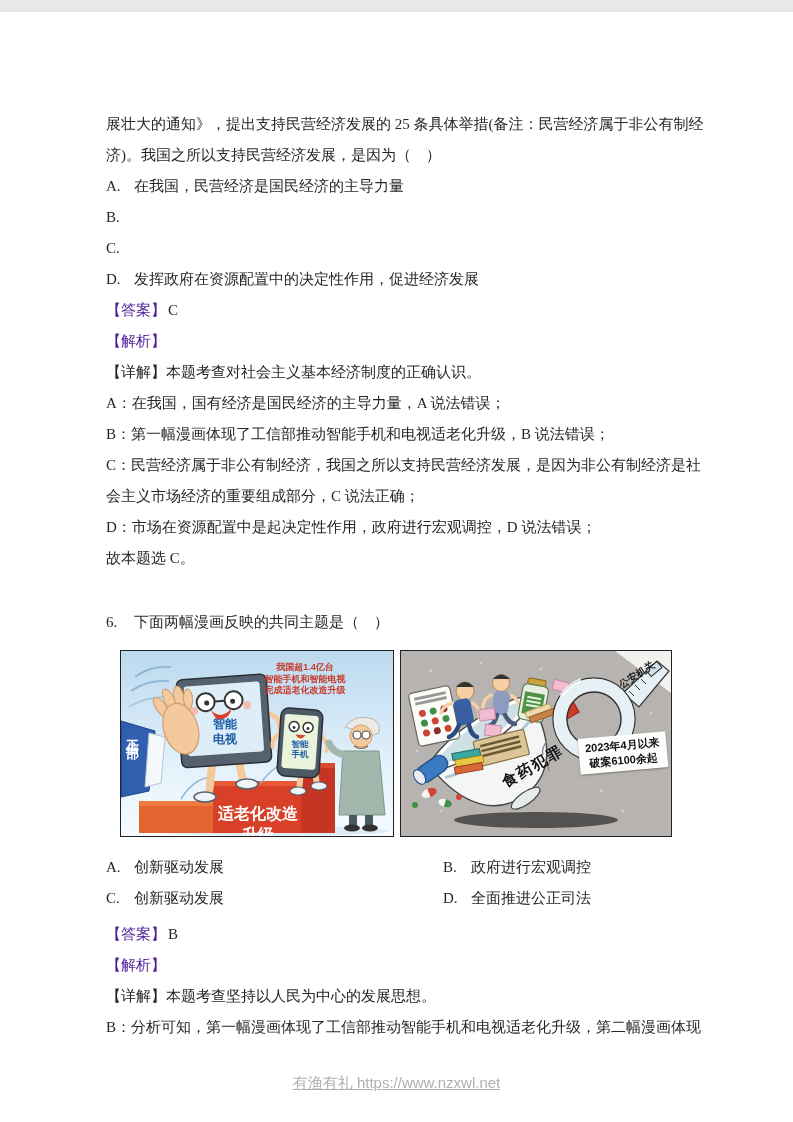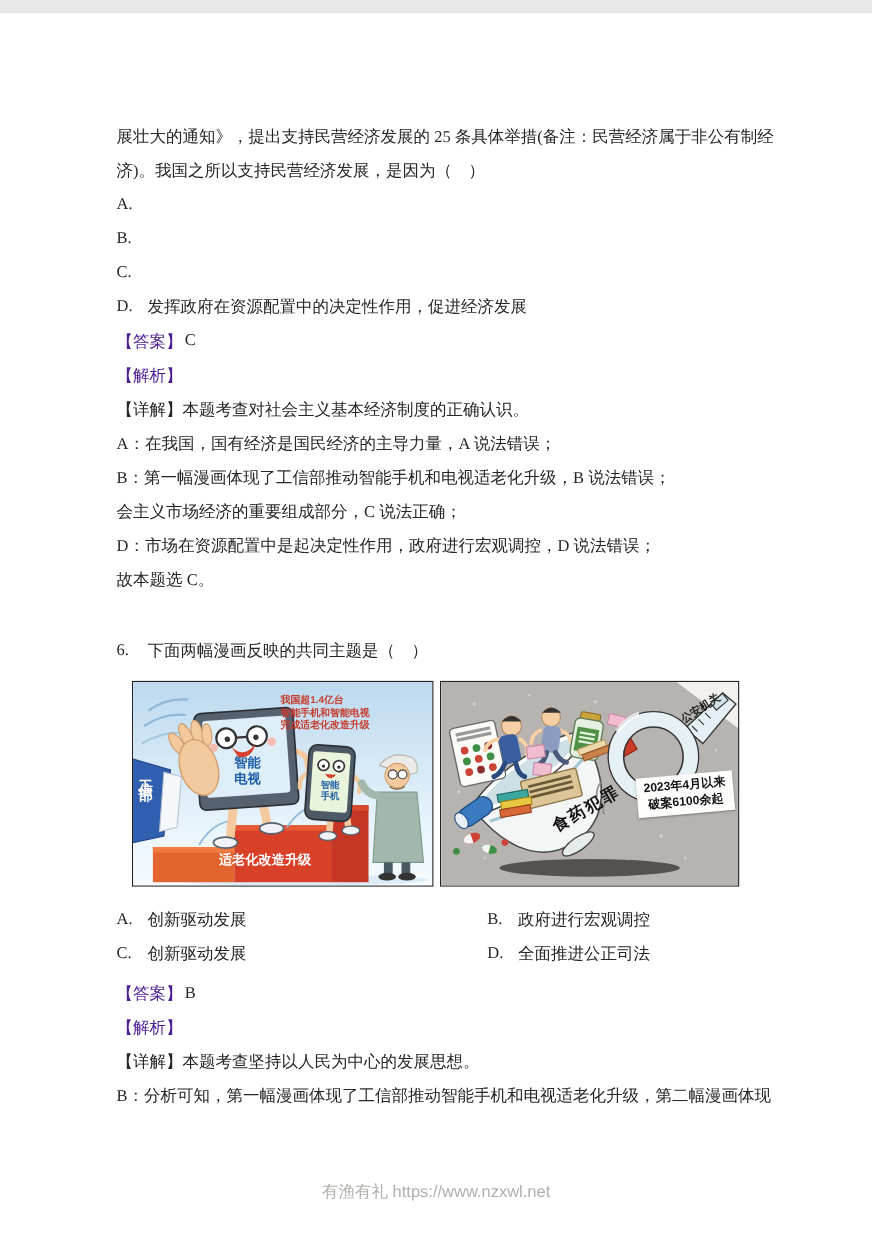--- a/index.html
+++ b/index.html
@@ -17,61 +17,62 @@
   .q6-stem { margin-top:33px; }
   .comics { display:flex; gap:6px; margin-left:14px; margin-top:12px; }
   .opt-row { display:flex; margin:0; }
   .opt-row.first { margin-top:15px; }
   .opt-cell { display:flex; align-items:center; height:31px; font-size:15px; white-space:nowrap; }
   .opt-cell.colA { width:337px; }
   .ans2 { margin-top:5px; }
   .footer {
     position:absolute; left:0; right:0; top:1062px; text-align:center;
     font-family:"Liberation Sans","DejaVu Sans",sans-serif;
-    font-size:15px; color:#b2afac;
+    font-size:15px; color:#b2afac;text-decoration:underline;
   }
   
   .comic {
     position:relative; flex:none; height:185px; border:1px solid #222;
     background:#fff; overflow:hidden;
     font-family:"Liberation Sans","DejaVu Sans",sans-serif;
   }
   .comic1 { width:272px; }
   .comic2 { width:270px; }
   .comic svg { position:absolute; left:0; top:0; display:block; }
-  .c1-headline { position:absolute; left:134px; top:11px; width:100px; 
+  .c1-headline { position:absolute; left:134px; top:11px; width:100px; text-align:center;
     color:#c73b2b; font-weight:bold; font-size:9px; line-height:11.5px; }
   .c1-agency { position:absolute; left:5px; top:78px; writing-mode:vertical-rl; text-orientation:upright;
     color:#ffffff; font-size:13px; font-weight:bold; letter-spacing:3px; line-height:1; }
   .c1-tv-label { position:absolute; left:72px; top:66px; width:64px; text-align:center;
     color:#1f5fa8; font-weight:bold; font-size:12px; line-height:15px; }
   .c1-phone-label { position:absolute; left:160px; top:88px; width:38px; text-align:center;
     color:#1f5fa8; font-weight:bold; font-size:8.5px; line-height:10px; }
-  .c1-stairs-label { position:absolute; left:78px; top:153px; width:86px; 
-    color:#ffffff; font-weight:bold; font-size:12px; }
+  .c1-stairs-label { position:absolute; left:94px; top:153px; width:86px; text-align:center;
+    color:#ffffff; font-weight:bold; font-size:16px; }
   .c2-ribbon { position:absolute; left:198px; top:17px; width:76px; text-align:center;
     transform:rotate(-33deg); font-size:10px; font-weight:bold; color:#1d1d1d; }
   .c2-bowl-label { position:absolute; left:80px; top:106px; width:104px; text-align:center;
     transform:rotate(-30deg); font-size:15px; font-weight:bold; color:#111; letter-spacing:2px; }
   .c2-caption { position:absolute; left:178px; top:84px; width:88px; padding:3px 0;
     background:#fdfdfb; transform:rotate(-5deg); text-align:center;
     font-size:11px; font-weight:bold; line-height:15px; color:#111;
     box-shadow:0 1px 2px rgba(0,0,0,.35); }
 </style>
 </head>
 <body>
 
 <div class="page">
   <div class="content">
 
     <div class="line">展壮大的通知》，提出支持民营经济发展的 25 条具体举措(备注：民营经济属于非公有制经</div>
     <div class="line">济)。我国之所以支持民营经济发展，是因为（　）</div>
 
     <div class="line">
       <span class="opt-label">A.</span>
+      <span>在我国，民营经济是国民经济的主导力量</span>
     </div>
     <div class="line">
       <span class="opt-label">B.</span>
     </div>
     <div class="line">
       <span class="opt-label">C.</span>
     </div>
     <div class="line">
       <span class="opt-label">D.</span>
       <span>发挥政府在资源配置中的决定性作用，促进经济发展</span>
@@ -81,20 +82,21 @@
       <span class="blue">【答案】</span>
       <span class="ansval">C</span>
     </div>
     <div class="line">
       <span class="blue">【解析】</span>
     </div>
 
     <div class="line">【详解】本题考查对社会主义基本经济制度的正确认识。</div>
     <div class="line">A：在我国，国有经济是国民经济的主导力量，A 说法错误；</div>
     <div class="line">B：第一幅漫画体现了工信部推动智能手机和电视适老化升级，B 说法错误；</div>
+    <div class="line">C：民营经济属于非公有制经济，我国之所以支持民营经济发展，是因为非公有制经济是社</div>
     <div class="line">会主义市场经济的重要组成部分，C 说法正确；</div>
     <div class="line">D：市场在资源配置中是起决定性作用，政府进行宏观调控，D 说法错误；</div>
     <div class="line">故本题选 C。</div>
 
     <div class="line q6-stem">
       <span class="opt-label">6.</span>
       <span>下面两幅漫画反映的共同主题是（　）</span>
     </div>
 
     <div class="comics">

